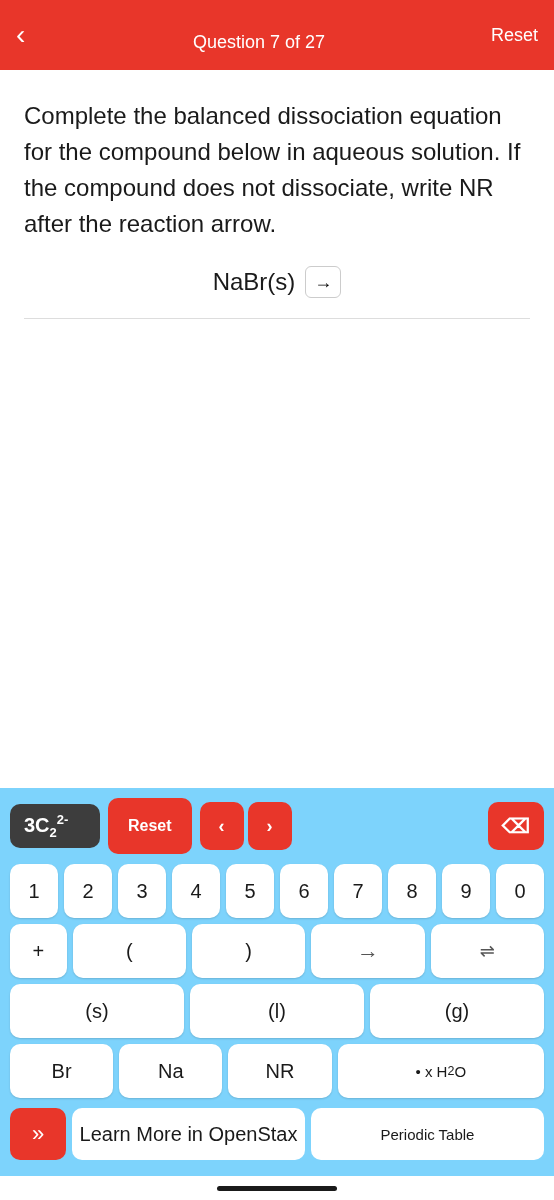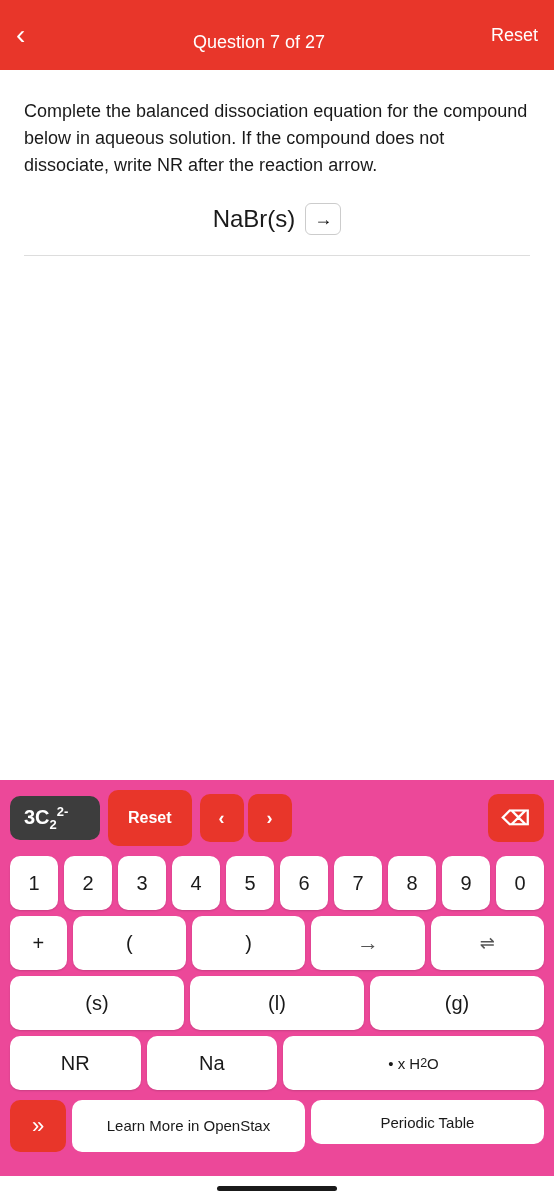--- a/index.html
+++ b/index.html
@@ -48,21 +48,21 @@
       width: 80px;
     }
 
     
     .question-area {
       background: white;
       padding: 28px 24px 20px 24px;
       flex: 1;
     }
     .question-text {
-      font-size: 18px;
+      font-size: 24px;
       color: #1a1a1a;
       line-height: 1.5;
       margin-bottom: 24px;
     }
     .equation-area {
       display: flex;
       align-items: center;
       justify-content: center;
       gap: 10px;
       font-size: 20px;
@@ -83,22 +83,22 @@
       border-radius: 6px;
       width: 36px;
       height: 32px;
       font-size: 18px;
       background: white;
       cursor: pointer;
     }
 
     
     .keyboard-area {
-      background: #ec4899;
-      padding: 10px 6px 22px 6px;
+      background: #7dd3fc;
+      padding: 10px 6px 14px 6px;
       flex-shrink: 0;
     }
 
     
     .keyboard-top-row {
       display: flex;
       align-items: center;
       gap: 8px;
       margin-bottom: 10px;
       padding: 0 4px;
@@ -206,36 +206,36 @@
       align-items: center;
       justify-content: center;
     }
     .bottom-btn-mid {
       background: white;
       color: #1a1a1a;
       border: none;
       border-radius: 10px;
       flex: 1;
       height: 52px;
-      font-size: 15px;
+      font-size: 20px;
       font-weight: 500;
       cursor: pointer;
       display: flex;
       align-items: center;
       justify-content: center;
       text-align: center;
       line-height: 1.3;
     }
     .bottom-btn-right {
       background: white;
       color: #1a1a1a;
       border: none;
       border-radius: 10px;
       flex: 1;
-      height: 44px;
+      height: 52px;
       font-size: 15px;
       font-weight: 500;
       cursor: pointer;
       display: flex;
       align-items: center;
       justify-content: center;
     }
 
     
     .home-indicator {
@@ -306,22 +306,23 @@
     <button class="kb-key kb-key-wide kb-key-eq">⇌</button>
   </div>
 
   <div class="kb-row">
     <button class="kb-key">(s)</button>
     <button class="kb-key">(l)</button>
     <button class="kb-key">(g)</button>
   </div>
 
   <div class="kb-row">
+    <button class="kb-key">Br</button>
+    <button class="kb-key">Na</button>
     <button class="kb-key">NR</button>
-    <button class="kb-key">Na</button>
     <button class="kb-key kb-key-wide" style="font-size:15px;">• x H<sub>2</sub>O</button>
   </div>
 
   <div class="keyboard-bottom-row">
     <button class="bottom-btn-left">
       <span>»</span>
     </button>
     <button class="bottom-btn-mid">Learn More in OpenStax</button>
     <button class="bottom-btn-right">Periodic Table</button>
   </div>

